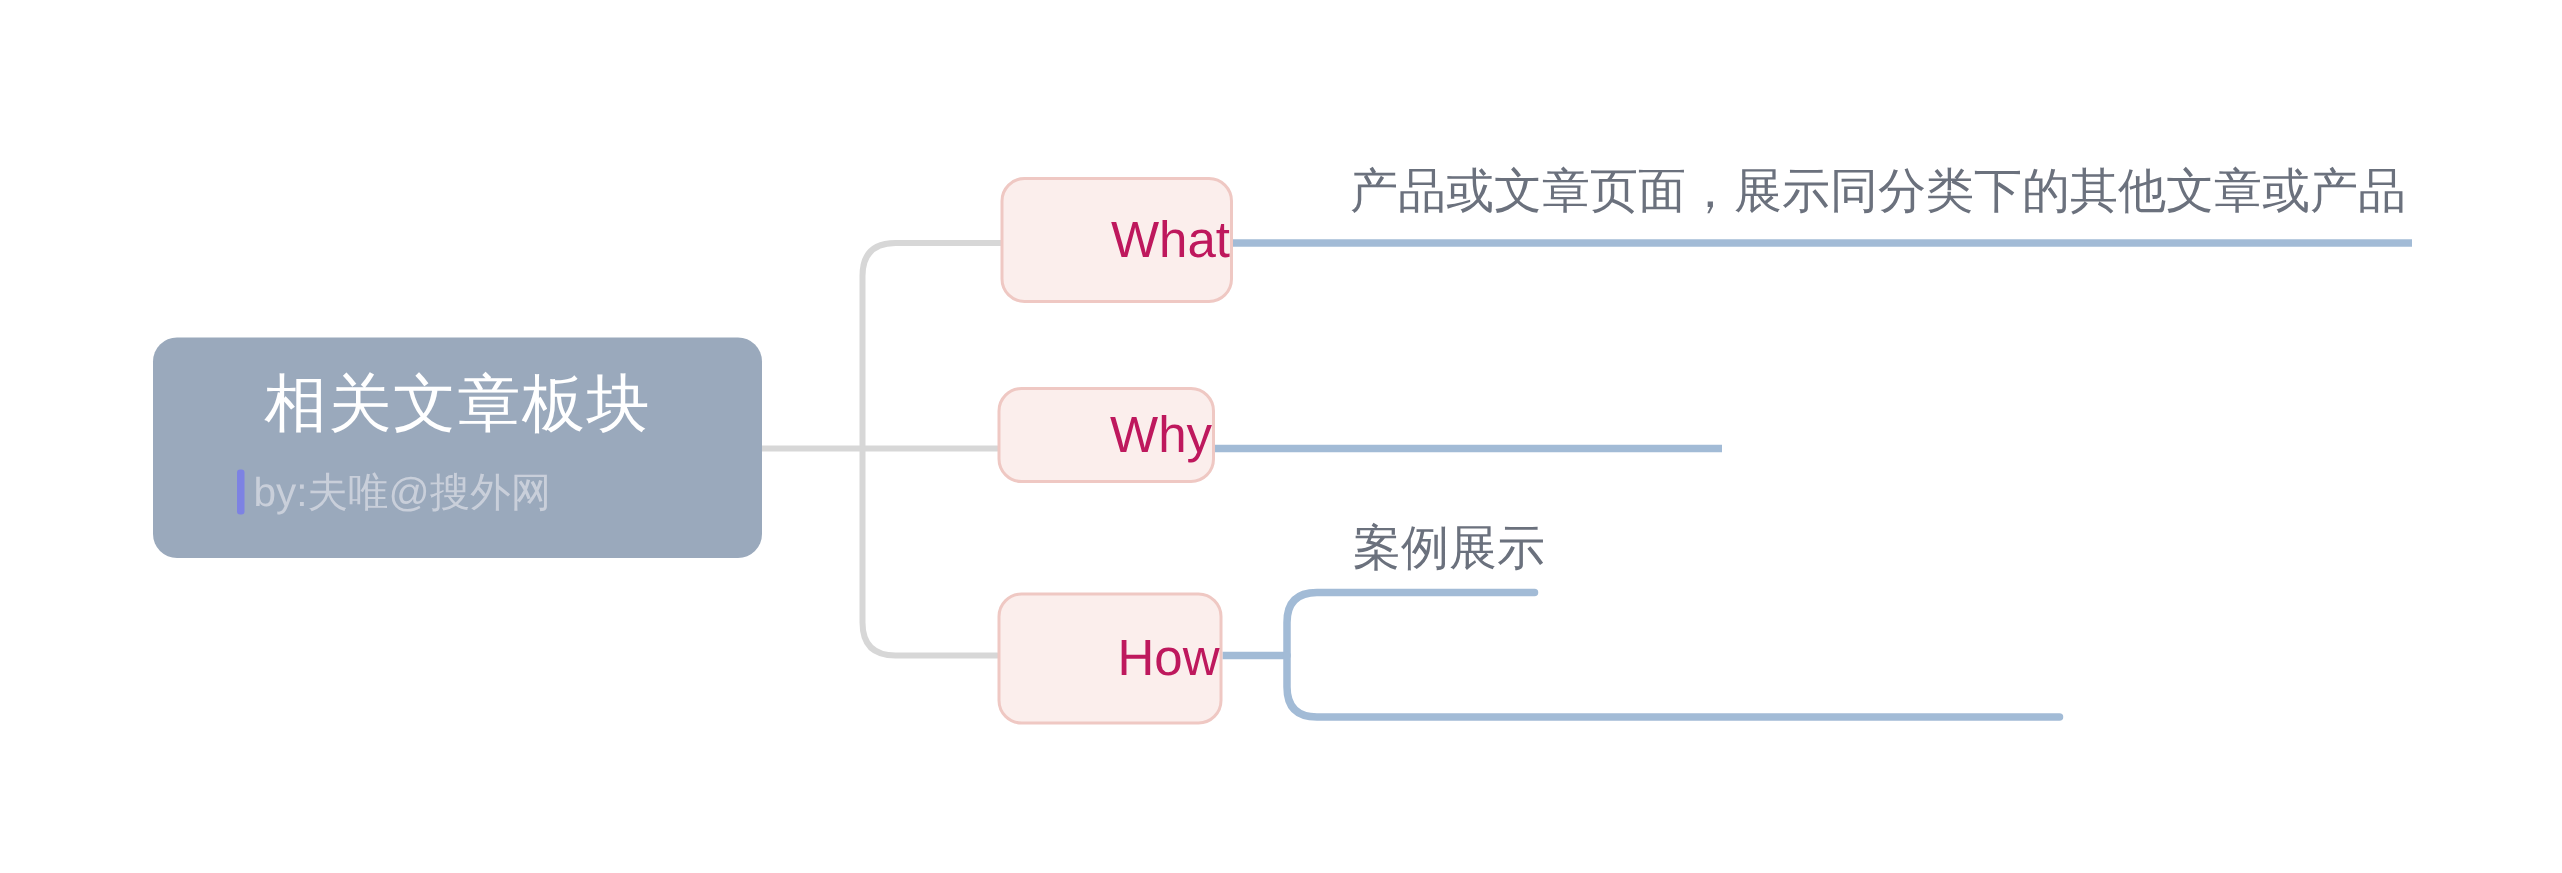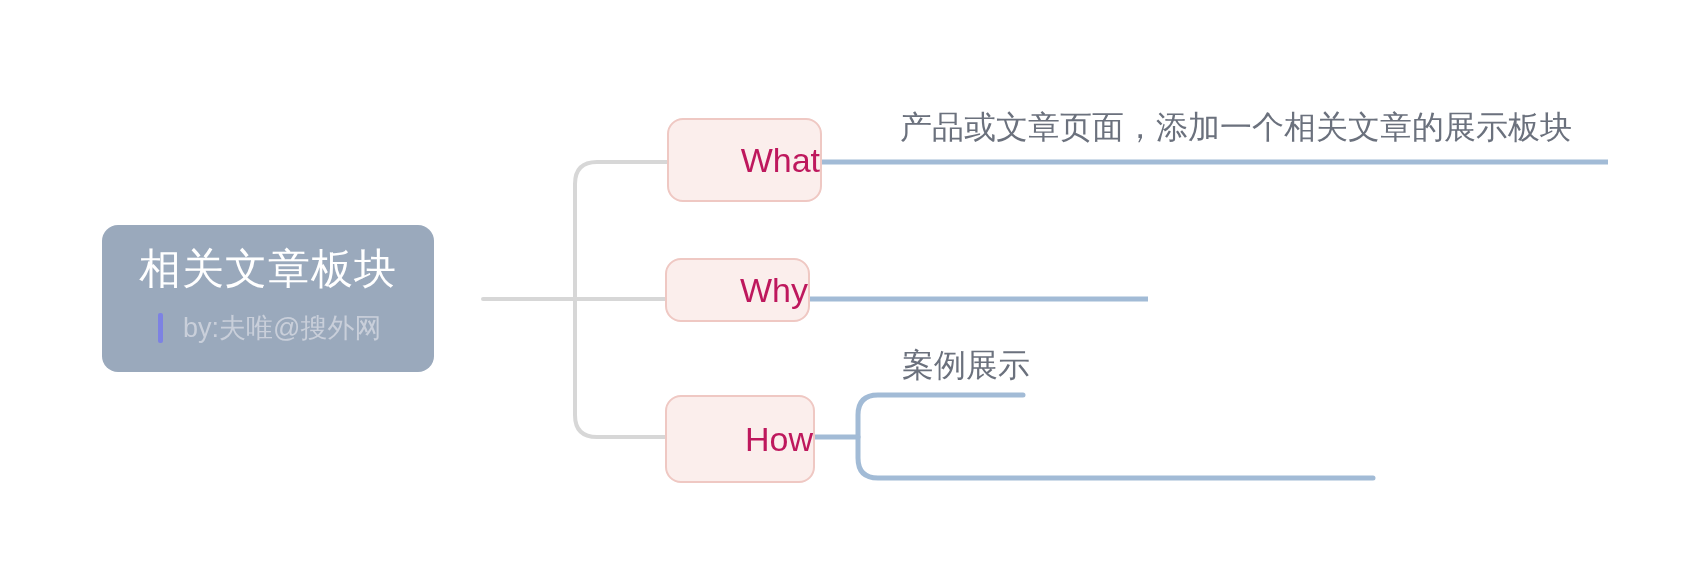--- a/index.html
+++ b/index.html
@@ -19,21 +19,21 @@
     position: absolute;
     left: 0;
     top: 0;
     width: 1708px;
     height: 582px;
   }
   .root-node {
     position: absolute;
     left: 102px;
     top: 225px;
-    width: 332px;
+    width: 406px;
     height: 147px;
     background: #9AA9BC;
     border-radius: 16px;
     box-sizing: border-box;
   }
   .root-title {
     position: absolute;
     left: 0;
     right: 0;
     top: 20px;
@@ -42,21 +42,21 @@
     line-height: 48px;
     color: #FFFFFF;
     letter-spacing: 1px;
   }
   .root-sub {
     position: absolute;
     left: 56px;
     top: 88px;
     display: flex;
     align-items: flex-start;
-    gap: 20px;
+    gap: 6px;
   }
   .root-sub-bar {
     display: inline-block;
     width: 5px;
     height: 30px;
     border-radius: 2px;
     background: #7D82E3;
   }
   .root-sub-text {
     font-size: 27px;
@@ -119,16 +119,16 @@
   <div class="topic-node" id="node-what">
     <span>What</span>
   </div>
   <div class="topic-node" id="node-why">
     <span>Why</span>
   </div>
   <div class="topic-node" id="node-how">
     <span>How</span>
   </div>
 
-  <div class="branch-label" id="label-what-0">产品或文章页面，添加一个相关文章的展示板块</div>
+  <div class="branch-label" id="label-what-0">产品或文章页面，展示同分类下的其他文章或产品</div>
   <div class="branch-label" id="label-how-0">案例展示</div>
 
 </div>
 
 </body></html>

